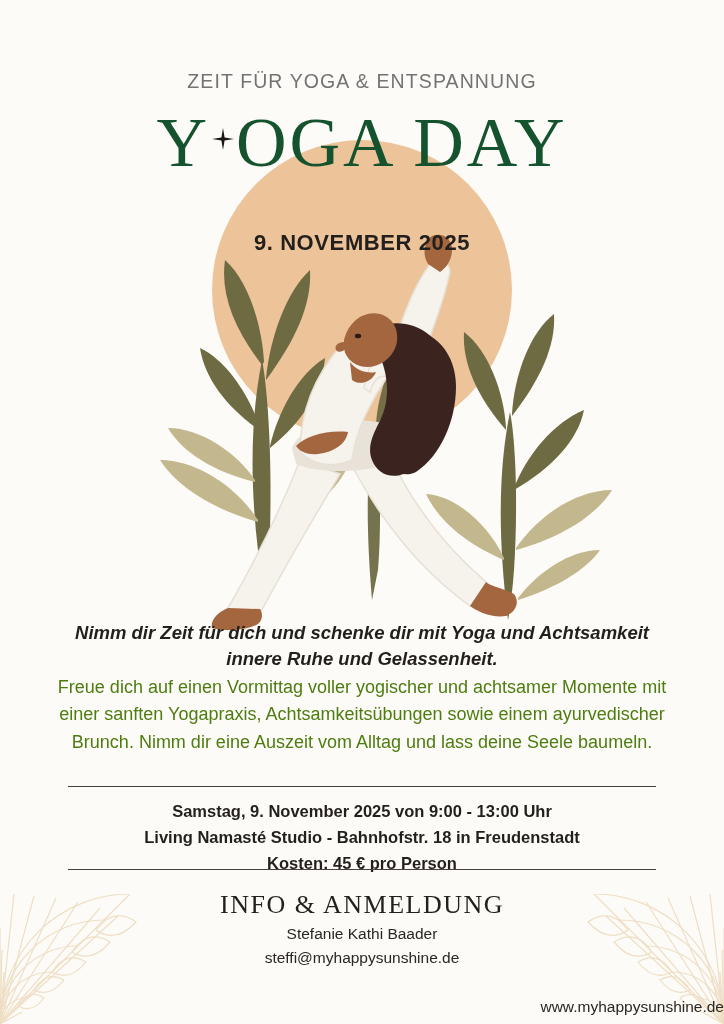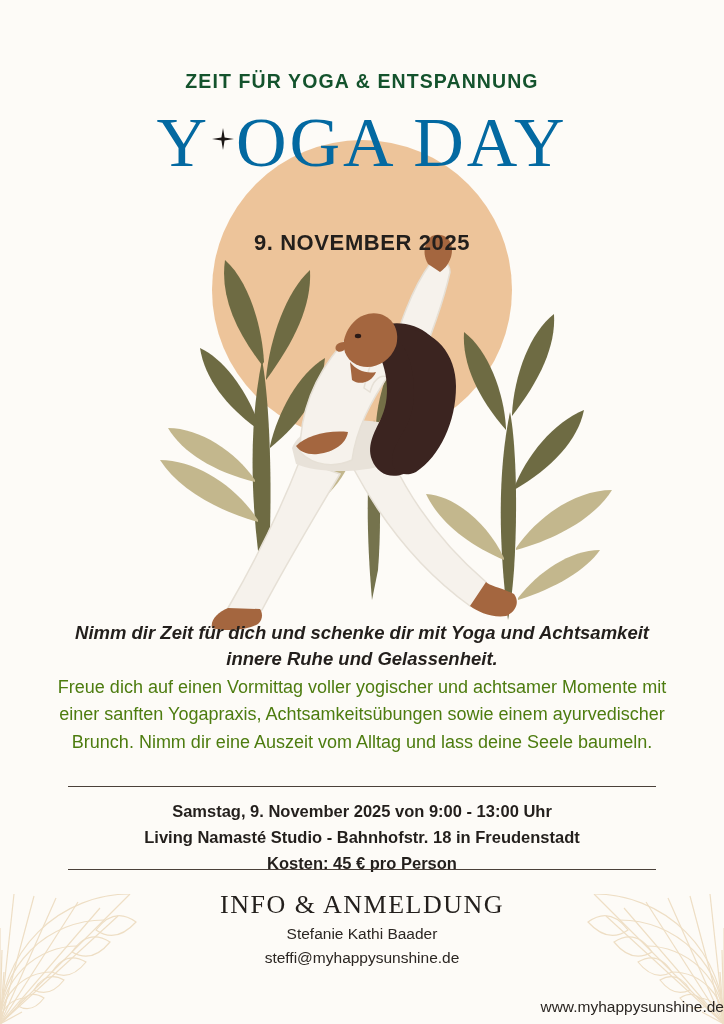--- a/index.html
+++ b/index.html
@@ -35,36 +35,36 @@
   .corner-mandala.left  { left: 0; }
   .corner-mandala.right { right: 0; transform: scaleX(-1); }
 
   
   .kicker {
     position: absolute;
     top: 70px;
     left: 0; right: 0;
     text-align: center;
     font-size: 19.5px;
-    font-weight: bold;
+    font-weight: normal;
     letter-spacing: 1.1px;
-    color: #14532d;
+    color: #737373;
     font-family: "Liberation Sans", sans-serif;
     z-index: 6;
   }
 
   .title {
     position: absolute;
     top: 104px;
     left: 0; right: 0;
     text-align: center;
     font-family: "Liberation Serif", serif;
     font-size: 70px;
     letter-spacing: 3px;
-    color: #0369a1;
+    color: #14532d;
     z-index: 6;
     line-height: 1.1;
   }
   .title .sparkle {
     display: inline-block;
     width: 26px;
     position: relative;
     top: -14px;
   }
   .title .sparkle svg { display: block; margin: 0 auto; }

